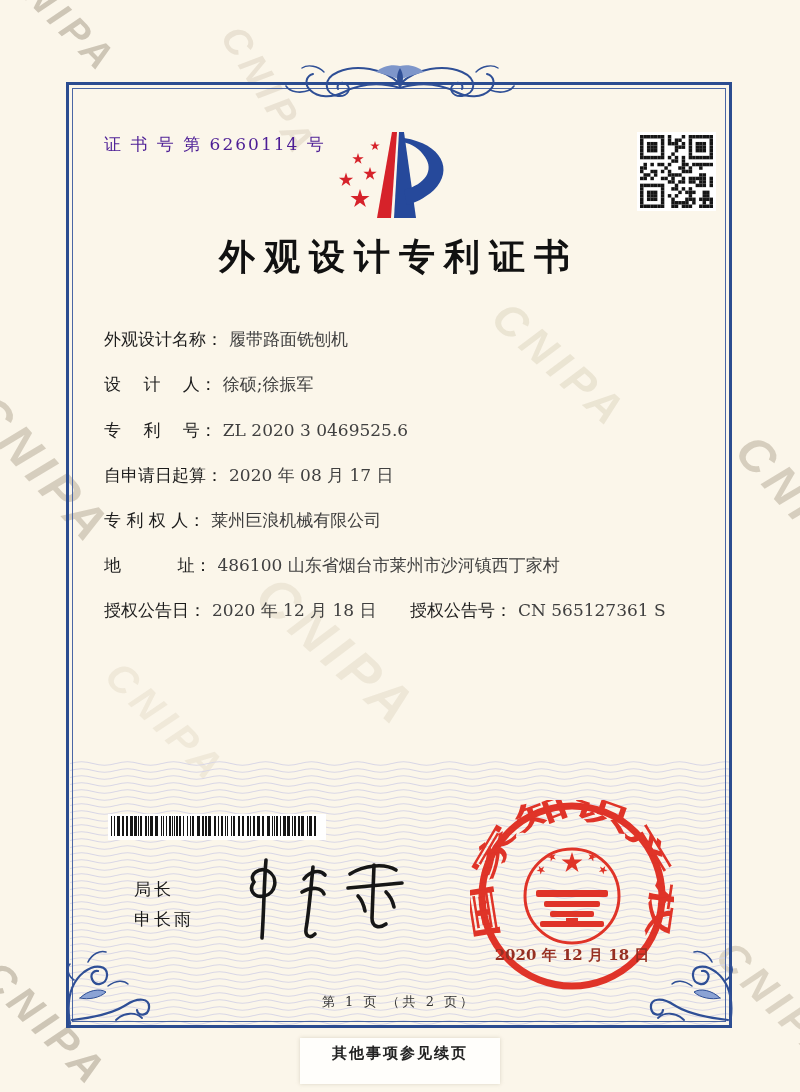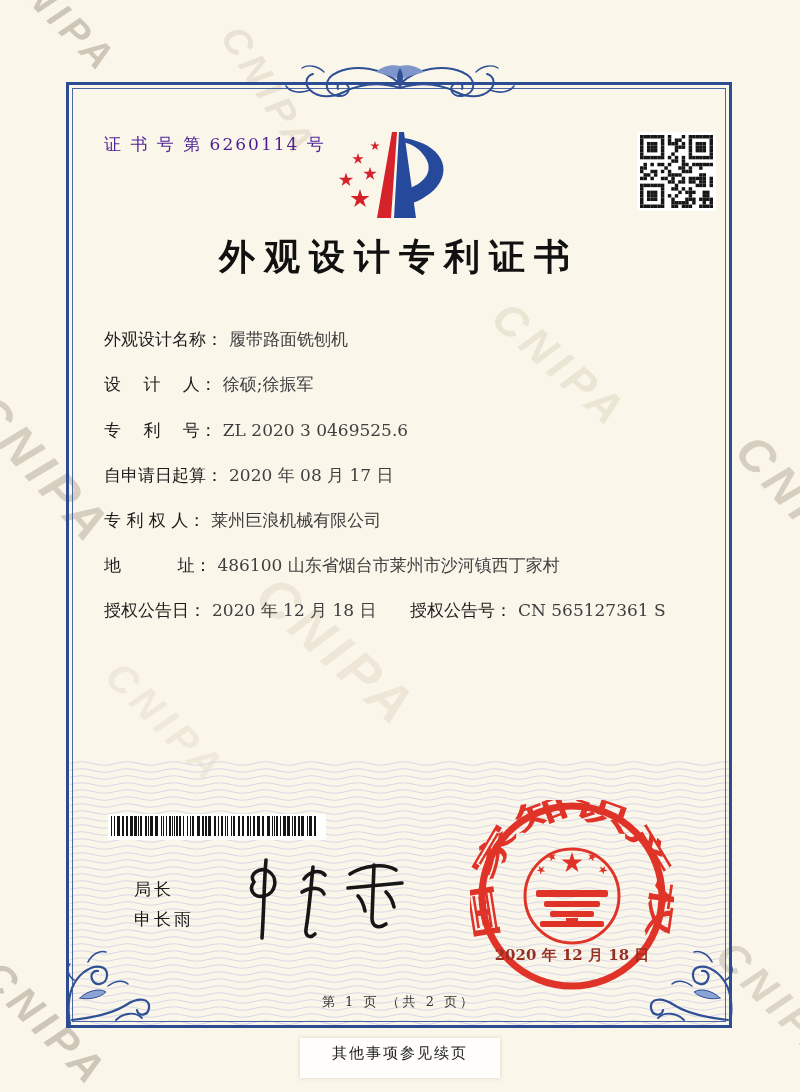--- a/index.html
+++ b/index.html
@@ -52,23 +52,23 @@
   .signer{position:absolute;left:104px;font-size:17px;letter-spacing:3px;color:#1a1a1a;margin-left:30px;}
   .signer-title{top:878px;}
   .signer-name{top:908px;}
   .signature-svg{position:absolute;left:218px;top:852px;}
   .seal-svg{position:absolute;left:470px;top:800px;}
   .pageinfo{
     position:absolute;left:66px;top:993px;width:666px;text-align:center;
     font-size:13px;letter-spacing:3px;color:#333;
   }
   .contnote{
-    position:absolute;left:300px;top:1038px;width:200px;height:40px;
+    position:absolute;left:300px;top:1038px;width:200px;height:46px;
     background:#fffefb;box-shadow:0 0 4px rgba(180,170,150,.45);
-    text-align:center;line-height:30px;font-size:15px;letter-spacing:2px;color:#222;
+    text-align:center;line-height:30px;font-size:15px;letter-spacing:2px;color:#222;font-weight:bold;
   }
   .ornament-top{position:absolute;left:280px;top:58px;}
   .corner-bl{position:absolute;left:58px;top:928px;}
   .corner-br{position:absolute;left:642px;top:928px;}
   .logo-svg{position:absolute;left:330px;top:126px;}
   .qr-svg{position:absolute;left:637px;top:132px;background:#fff;padding:3px;}
 </style>
 </head>
 <body>
 

